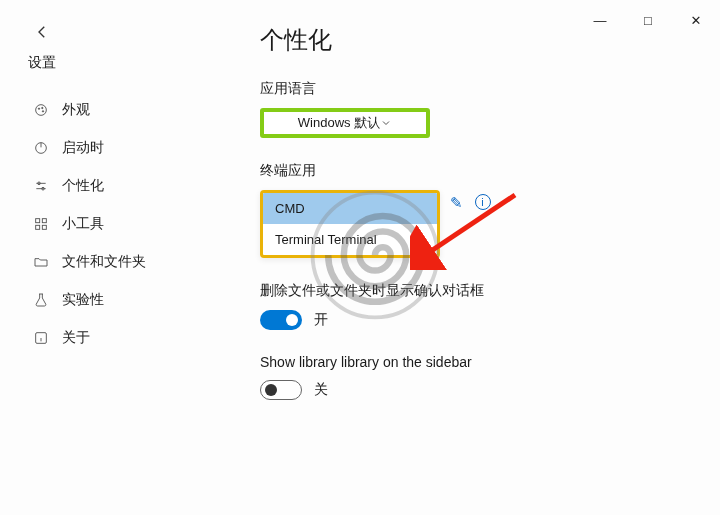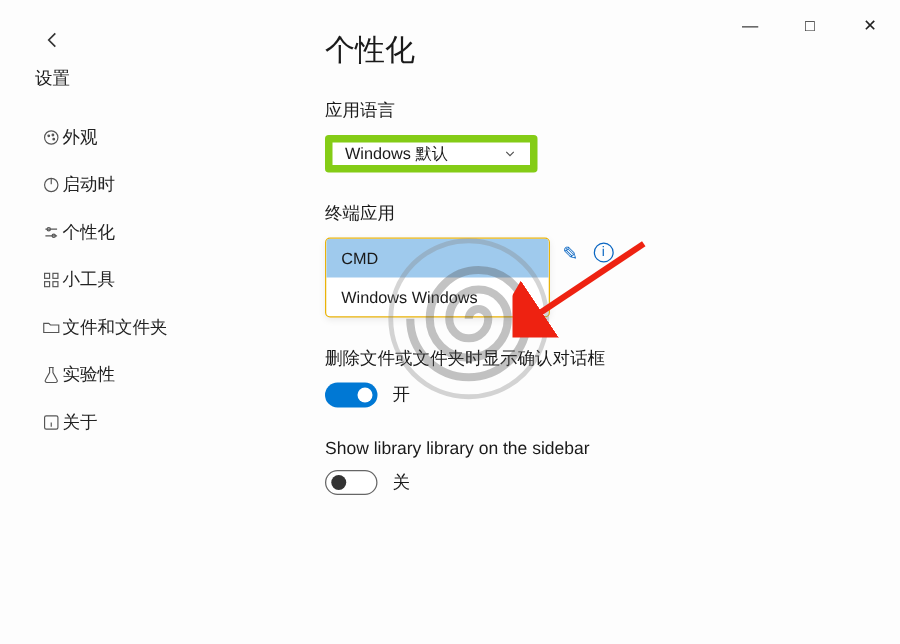--- a/index.html
+++ b/index.html
@@ -7,32 +7,32 @@
 
   .titlebar { position: absolute; top: 0; right: 0; display: flex; gap: 24px; padding: 8px 12px; }
   .titlebar span { width: 24px; height: 24px; display: flex; align-items: center; justify-content: center; font-size: 13px; color: #222; cursor: pointer; }
 
   .back-btn { position: absolute; top: 18px; left: 28px; width: 28px; height: 28px; display: flex; align-items: center; justify-content: center; cursor: pointer; }
   .back-btn svg { width: 18px; height: 18px; stroke: #333; }
 
   .sidebar { position: absolute; top: 54px; left: 24px; width: 200px; }
   .settings-title { font-size: 14px; font-weight: 500; margin-bottom: 22px; padding-left: 4px; }
   .nav { display: flex; flex-direction: column; gap: 6px; }
-  .nav-item { display: flex; align-items: center; padding: 7px 8px; border-radius: 4px; cursor: pointer; font-size: 14px; color: #222; }
+  .nav-item { display: flex; align-items: center; gap: 12px; padding: 7px 8px; border-radius: 4px; cursor: pointer; font-size: 14px; color: #222; }
   .nav-item .nav-icon { width: 18px; height: 18px; display: flex; align-items: center; justify-content: center; }
   .nav-item .nav-icon svg { width: 16px; height: 16px; stroke: #555; fill: none; stroke-width: 1.4; }
 
   .content { position: absolute; top: 24px; left: 260px; right: 20px; }
   .page-title { font-size: 24px; font-weight: 400; margin-bottom: 20px; }
   .section-label { font-size: 14px; margin-bottom: 10px; margin-top: 24px; }
-  .select-closed { width: 170px; height: 30px; border: 6px solid #84cc16; border-radius: 3px; display: flex; align-items: center; justify-content: space-between; padding: 0 10px; font-size: 13px; background: #fff; cursor: pointer; }
+  .select-closed { width: 170px; height: 30px; border: 4px solid #84cc16; border-radius: 3px; display: flex; align-items: center; justify-content: center; padding: 0 10px; font-size: 13px; background: #fff; cursor: pointer; }
   .select-closed svg { width: 12px; height: 12px; stroke: #555; }
 
   .dropdown-wrap { position: relative; margin-top: 6px; }
-  .dropdown { width: 180px; border: 1px solid #eab308; border-radius: 4px; background: #fff; overflow: hidden; box-shadow: 0 2px 6px rgba(0,0,0,.08); }
+  .dropdown { width: 180px; border: 3px solid #eab308; border-radius: 4px; background: #fff; overflow: hidden; box-shadow: 0 2px 6px rgba(0,0,0,.08); }
   .dropdown-option { padding: 8px 12px; font-size: 13px; cursor: pointer; }
   .dropdown-option.selected { background: #9fcaed; }
   .dropdown-side { position: absolute; left: 190px; top: 4px; display: flex; gap: 12px; }
   .dropdown-side span { cursor: pointer; color: #0a66c2; font-size: 15px; }
   .dropdown-side .info { width: 16px; height: 16px; border: 1.5px solid #0a66c2; border-radius: 50%; display: flex; align-items: center; justify-content: center; font-size: 11px; color: #0a66c2; }
 
   .toggle-row { display: flex; align-items: center; gap: 12px; margin-top: 10px; }
   .toggle { width: 42px; height: 20px; border-radius: 10px; position: relative; cursor: pointer; }
   .toggle.on { background: #0078d4; }
   .toggle.off { background: #fff; border: 1px solid #666; }
@@ -142,21 +142,21 @@
     <span>Windows 默认</span>
     <svg viewBox="0 0 24 24" fill="none" stroke-width="2">
         <path d="M6 9l6 6 6-6"></path>
       </svg>
   </div>
 
   <div class="section-label">终端应用</div>
   <div class="dropdown-wrap">
     <div class="dropdown">
       <div class="dropdown-option selected">CMD</div>
-      <div class="dropdown-option">Windows Windows</div>
+      <div class="dropdown-option">Terminal Terminal</div>
     </div>
     <div class="dropdown-side">
       <span>✎</span>
       <span class="info">i</span>
     </div>
   </div>
 
   <div class="section-label">删除文件或文件夹时显示确认对话框</div>
   <div class="toggle-row">
     <div class="toggle on">

